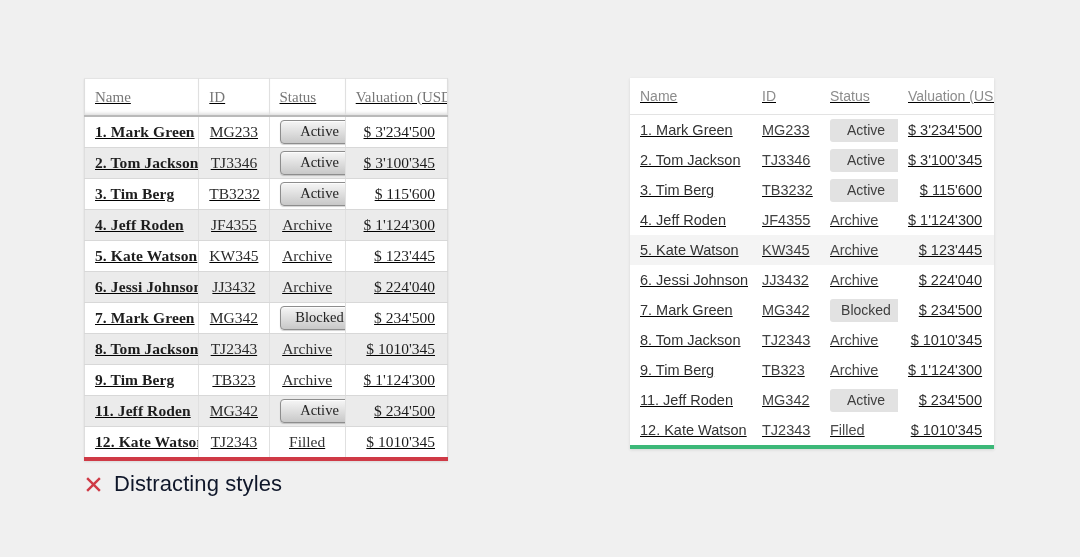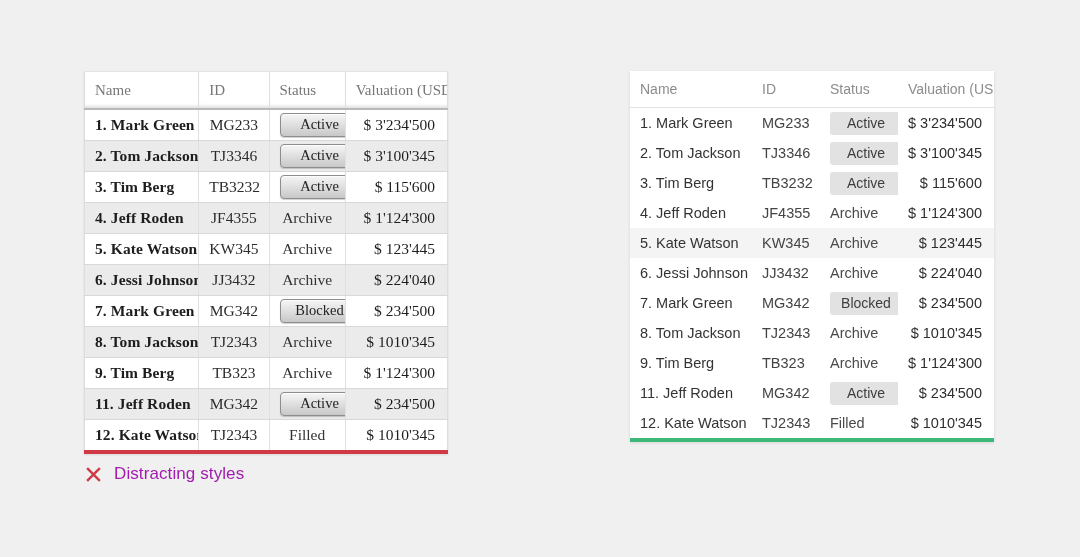--- a/index.html
+++ b/index.html
@@ -15,34 +15,35 @@
   }
   .stage {
     position: relative;
     width: 1080px;
     height: 557px;
   }
 
   
   .panel {
     position: absolute;
-    top: 71px;
+    top: 78px;
+    text-decoration: underline;
   }
   .panel-left  { left: 84px;  width: 364px; }
   .panel-right { left: 630px; width: 364px; }
 
   .caption {
     position: absolute;
     left: 0;
     top: 393px;
     display: flex;
     align-items: center;
     gap: 11px;
-    font-size: 17px;
-    color: #a21caf;
+    font-size: 22px;
+    color: #0f172a;
     letter-spacing: .1px;
   }
   .caption .mark { width: 19px; height: 19px; display: block; flex: 0 0 auto; }
 
   
   .tbl-bad {
     width: 100%;
     border-collapse: collapse;
     background: #ffffff;
     font-family: "Liberation Serif", serif;

